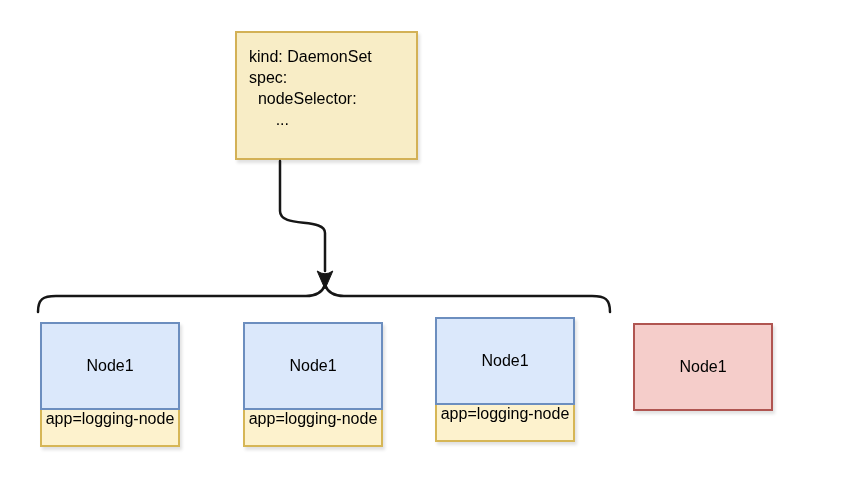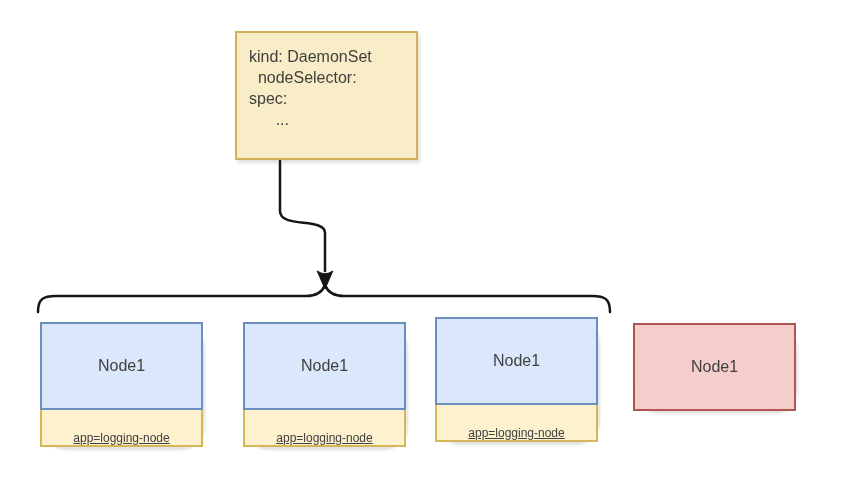--- a/index.html
+++ b/index.html
@@ -2,21 +2,21 @@
 <html><head>
 <meta charset="utf-8">
 <style>
   html, body { margin: 0; padding: 0; background: #ffffff; }
   .canvas {
     position: relative;
     width: 850px;
     height: 480px;
     background: #ffffff;
     font-family: "Liberation Sans", sans-serif;
-    color: #404040;
+    color: #000000;
     overflow: hidden;
   }
 
   
   .spec-box {
     position: absolute;
     left: 235px; top: 31px;
     width: 183px; height: 129px;
     box-sizing: border-box;
     background: #f8edc6;
@@ -34,23 +34,22 @@
   .connectors {
     position: absolute;
     left: 0; top: 0;
     width: 850px; height: 480px;
     pointer-events: none;
   }
 
   
   .node {
     position: absolute;
-    width: 163px;
+    width: 140px;
     box-shadow: 2px 3px 3px rgba(0,0,0,0.12);
-    border-radius: 24px;
   }
   .node.n1 { left: 40px;  top: 322px; }
   .node.n2 { left: 243px; top: 322px; }
   .node.n3 { left: 435px; top: 317px; }
   .node.n4 { left: 633px; top: 323px; }
 
   .node-body {
     box-sizing: border-box;
     height: 88px;
     display: flex;
@@ -66,35 +65,34 @@
     background: #f5cdca;
     border: 2px solid #b05551;
   }
   .node-label {
     box-sizing: border-box;
     height: 37px;
     background: #fdf2cd;
     border: 2px solid #d6b656;
     border-top: none;
     display: flex;
-    align-items: flex-end;
+    align-items: flex-start;
     justify-content: center;
-    font-size: 12px;
-    text-decoration: underline;
+    font-size: 16px;
   }
 </style>
 </head>
 <body>
 
 <div class="canvas">
 
   <div class="spec-box">
     <div class="spec-line">kind: DaemonSet</div>
+    <div class="spec-line">spec:</div>
     <div class="spec-line">  nodeSelector:</div>
-    <div class="spec-line">spec:</div>
     <div class="spec-line">      ...</div>
   </div>
 
   <svg class="connectors" viewBox="0 0 850 480" xmlns="http://www.w3.org/2000/svg">
     <path d="M 280 161 L 280 211 C 280 229, 325 217, 325 233 L 325 271" fill="none" stroke="#161616" stroke-width="2.5" stroke-linecap="round" stroke-linejoin="round"></path>
     <path d="M 325 289 L 317.2 271 Q 325 276.5 332.8 271 Z" fill="#161616" stroke="#161616" stroke-width="1" stroke-linejoin="round"></path>
     <path d="M 38 312 C 38 299, 43 296, 56 296 L 306 296 C 316 296, 322 293, 325 285
              C 328 293, 334 296, 344 296 L 592 296 C 605 296, 610 299, 610 312" fill="none" stroke="#161616" stroke-width="2.5" stroke-linecap="round" stroke-linejoin="round"></path>
   </svg>
 

